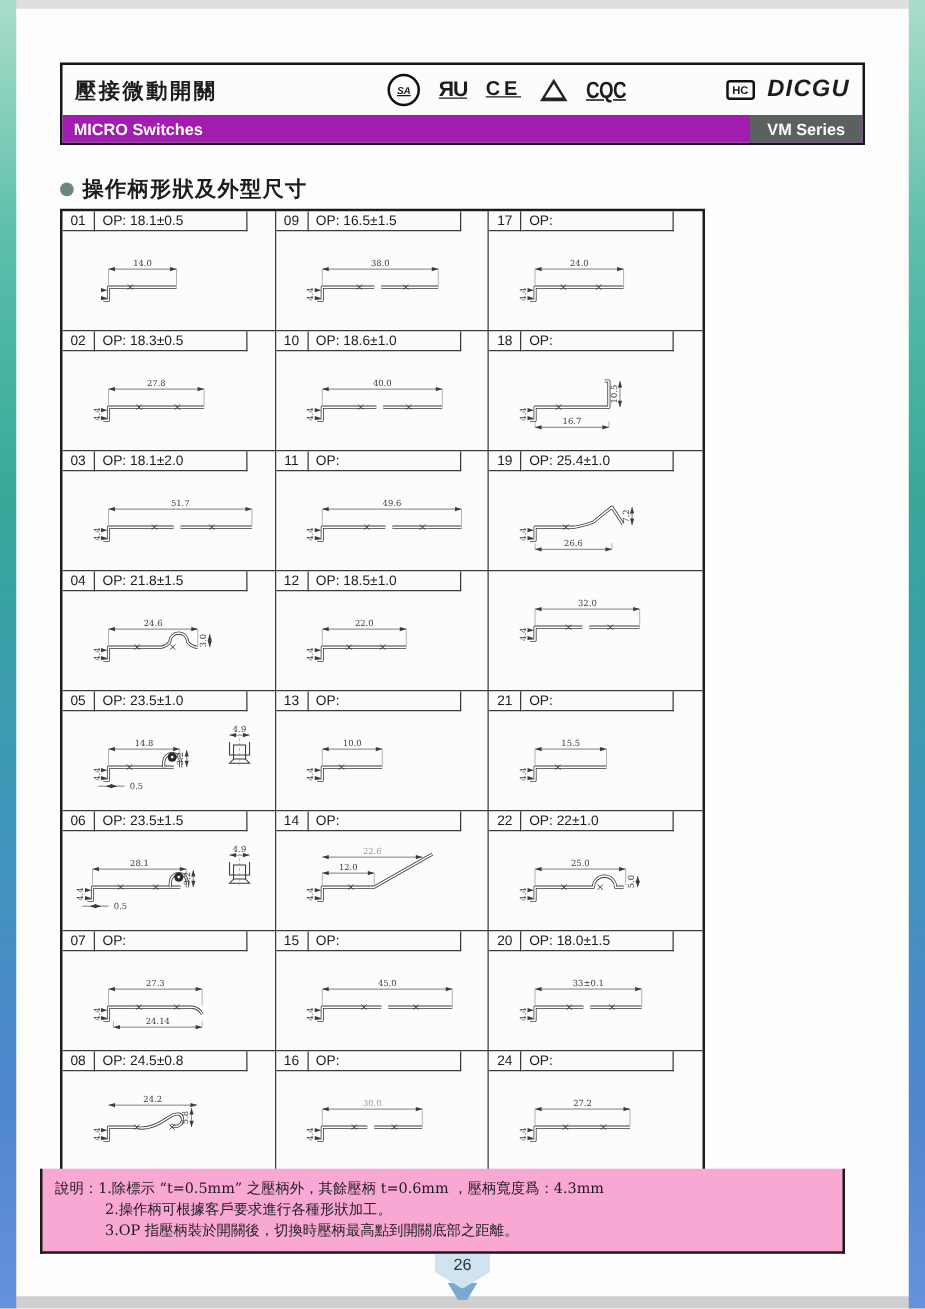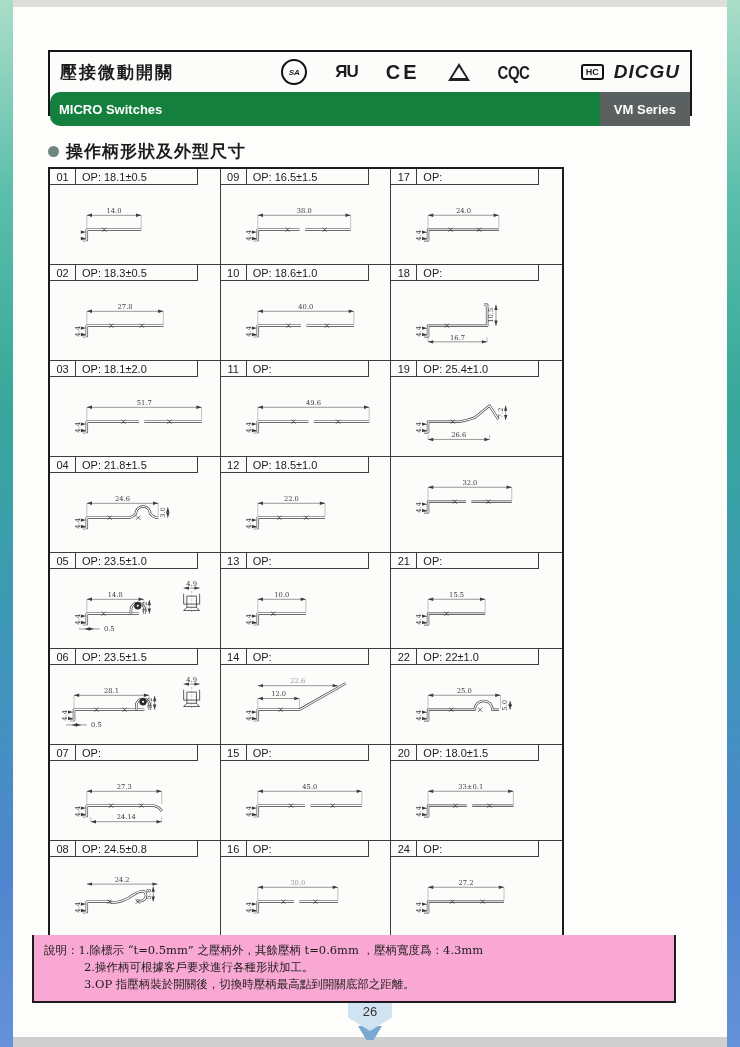--- a/index.html
+++ b/index.html
@@ -8,31 +8,31 @@
   .scan-top{position:absolute;left:0;top:0;width:100%;height:7px;background:#dededd;}
   .scan-bottom{position:absolute;left:0;bottom:0;width:100%;height:10px;background:#cfcfcf;}
   .edge{position:absolute;top:0;bottom:0;width:13px;
         background:linear-gradient(180deg,#aaddc9 0%,#5cbfab 18%,#37a89a 38%,#3e96ba 62%,#4f86cf 84%,#6592da 100%);}
   .edge.left{left:0;} .edge.right{right:0;}
 
   
   .header-box{position:absolute;left:48px;top:50px;width:644px;height:66px;border:2px solid #161616;background:#fcfcfb;box-sizing:border-box;}
   .header-top{height:40px;display:flex;align-items:center;padding:0 10px;}
   .hdr-title{font-size:17px;font-weight:bold;letter-spacing:2px;width:178px;}
-  .certs{flex:1;display:flex;align-items:center;justify-content:center;gap:28px;}
+  .certs{flex:1;display:flex;align-items:center;justify-content:center;gap:15px;text-decoration:underline;}
   .csa-circle{width:22px;height:22px;border:2px solid #111;border-radius:50%;display:flex;align-items:center;justify-content:center;font-size:8px;font-weight:800;font-style:italic;}
   .ul-mark{font-size:17px;font-weight:800;letter-spacing:-1px;}
-  .ce-mark{font-size:20px;font-weight:800;letter-spacing:3px;}
+  .ce-mark{font-size:16px;font-weight:800;letter-spacing:3px;}
   .tuv-tri{width:0;height:0;border-left:11px solid transparent;border-right:11px solid transparent;border-bottom:18px solid #222;position:relative;}
   .tuv-tri:after{content:"";position:absolute;left:-7px;top:4px;width:0;height:0;border-left:7px solid transparent;border-right:7px solid transparent;border-bottom:11px solid #fcfcfb;}
   .cqc-mark{font-size:15px;font-weight:800;letter-spacing:-0.5px;transform:scaleY(1.25);}
   .brand{display:flex;align-items:center;gap:10px;margin-left:8px;}
   .hc-box{border:2px solid #111;border-radius:3px;font-size:9px;font-weight:800;padding:1px 3px;}
   .dicgu{font-size:19px;font-weight:900;font-style:italic;letter-spacing:1px;}
-  .header-bar{height:34px;background:#15803d;display:flex;align-items:center;justify-content:space-between;border-radius:10px;}
+  .header-bar{height:22px;background:#a21caf;display:flex;align-items:center;justify-content:space-between;}
   .bar-left{color:#fff;font-weight:bold;font-size:13px;padding-left:9px;}
   .vm-chip{color:#fff;font-weight:bold;font-size:13px;background:#5a6160;height:100%;display:flex;align-items:center;padding:0 14px;margin-left:44px;}
 
   
   .section-title{position:absolute;left:48px;top:140px;display:flex;align-items:center;gap:7px;}
   .bullet{width:11px;height:11px;border-radius:50%;background:#6e8681;}
   .section-text{font-size:17px;font-weight:bold;letter-spacing:1px;}
 
   
   .grid{position:absolute;left:48px;top:167px;width:516px;border:2px solid #1c1c1c;box-sizing:border-box;

